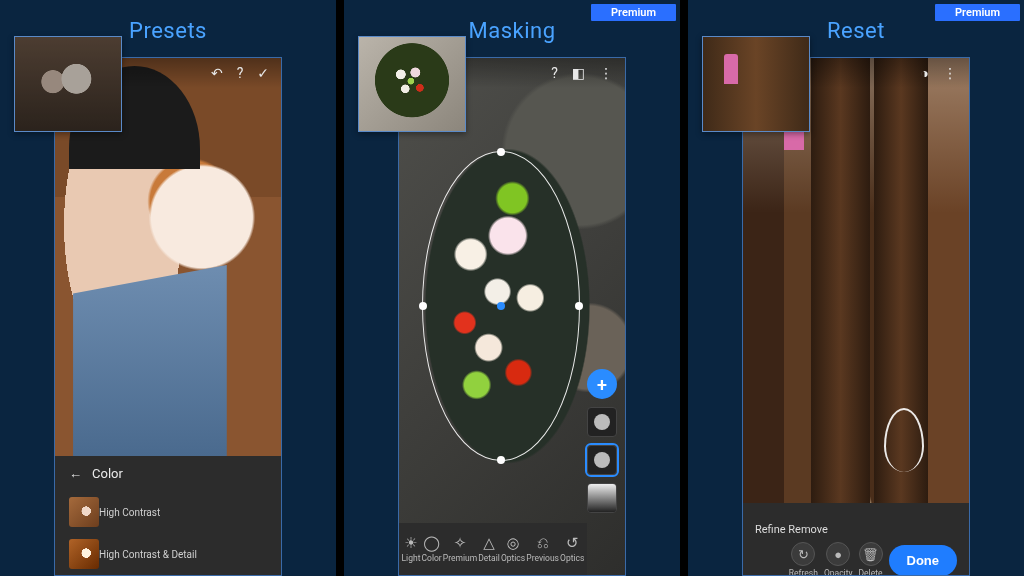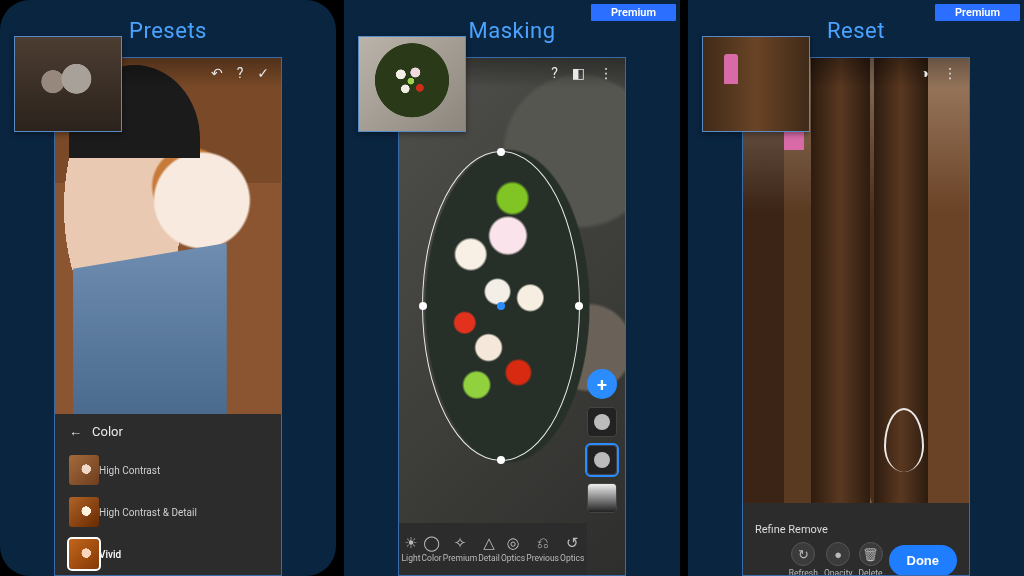--- a/index.html
+++ b/index.html
@@ -14,21 +14,21 @@
   }
   .panel {
     flex: 1;
     background: #0a2540;
     position: relative;
     display: flex;
     flex-direction: column;
     align-items: center;
   }
   .panel + .panel { margin-left: 8px; }
-  .panel:first-child { margin-left: 0; border-radius: 30px; }
+  .panel:first-child { margin-left: 0; }
   .title {
     color: #4aa3ff;
     font-size: 22px;
     font-weight: 400;
     margin: 18px 0 14px;
     letter-spacing: 0.5px;
   }
   .badge {
     position: absolute;
     top: 4px;
@@ -273,24 +273,20 @@
         <span>←</span>
         <span>Color</span>
       </div>
       <div class="preset-row">
         <div class="swatch"></div>
         <span>High Contrast</span>
       </div>
       <div class="preset-row">
         <div class="swatch s2"></div>
         <span>High Contrast &amp; Detail</span>
-      </div>
-      <div class="preset-row sel">
-        <div class="swatch s3"></div>
-        <span>Vivid</span>
       </div>
     </div>
   </div>
 </div>
 
 <div class="panel">
   <div class="badge">Premium</div>
   <div class="title">Masking</div>
 
   <div class="thumb">

